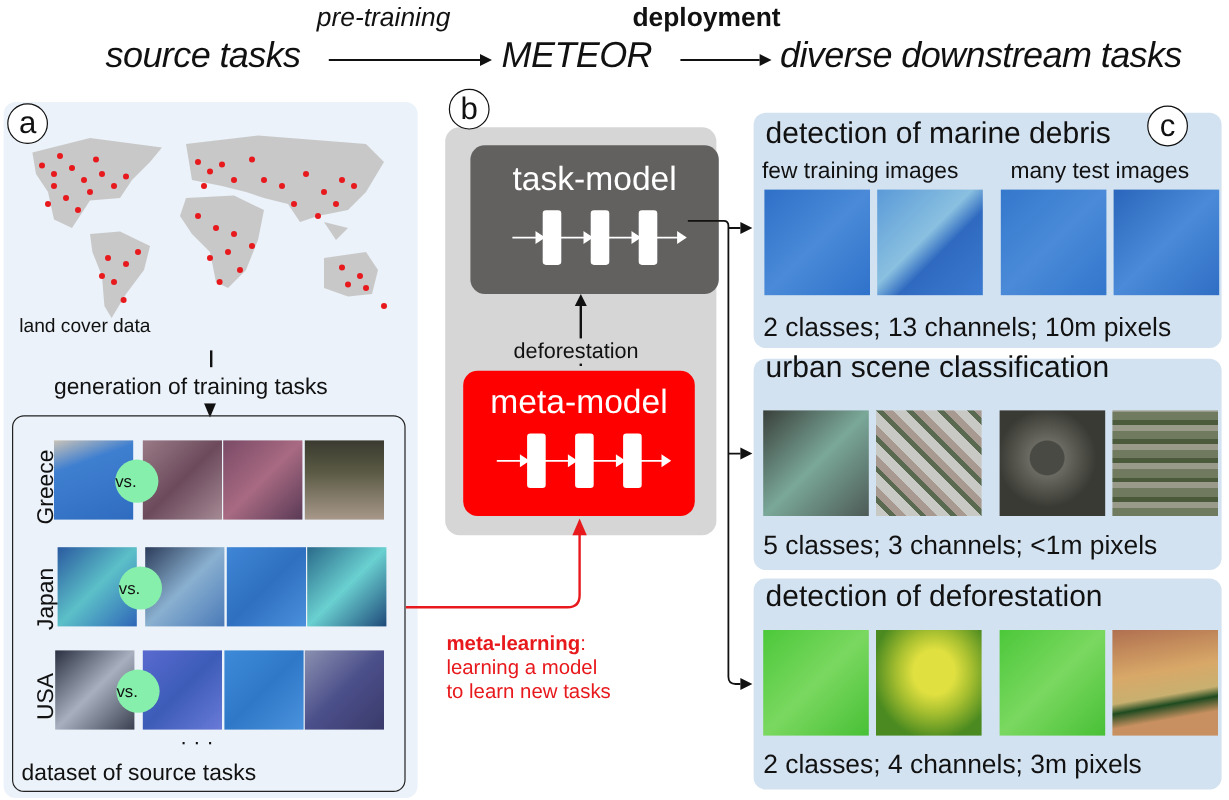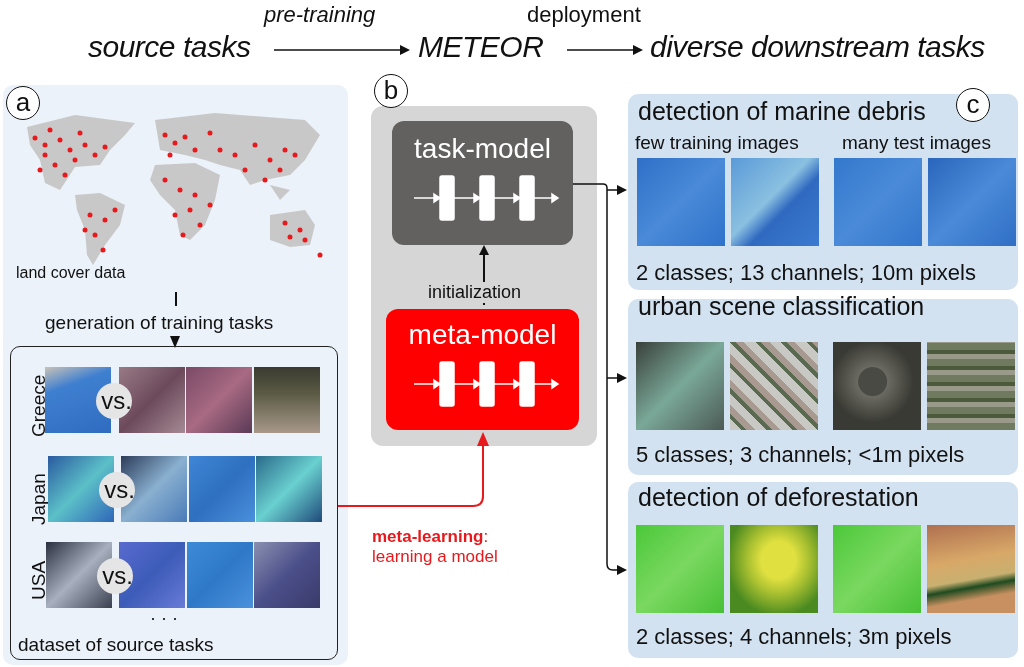--- a/index.html
+++ b/index.html
@@ -12,28 +12,28 @@
   .tag{width:34px;height:34px;border:1.5px solid #111;border-radius:50%;background:#fff;font-size:26px;line-height:31px;text-align:center;box-sizing:border-box;}
   .model{border-radius:12px;color:#fff;text-align:center;}
   .model .title{font-size:28px;margin-top:12px;}
   .layers{position:relative;height:50px;margin-top:8px;}
   .panel-c{background:#d3e2f1;border-radius:10px;}
   .ctitle{font-size:25px;}
   .csub{font-size:19px;}
   .cfoot{font-size:22px;}
   .img{position:absolute;width:88px;height:88px;}
   .src-img{position:absolute;width:66px;height:66px;}
-  .vs{position:absolute;width:36px;height:36px;border-radius:50%;background:#e5e5e5;font-size:24px;line-height:36px;text-align:right;}
+  .vs{position:absolute;width:36px;height:36px;border-radius:50%;background:#86efac;font-size:14px;line-height:36px;text-align:left;}
   .country{position:absolute;font-size:19px;transform:rotate(-90deg);transform-origin:left top;white-space:nowrap;}
 </style>
 </head>
 <body>
 
 <div class="abs toplabel" style="left:264px;top:2px;font-style:italic;">pre-training</div>
-<div class="abs toplabel" style="left:527px;top:2px;">deployment</div>
+<div class="abs toplabel" style="left:527px;top:2px;font-weight:bold;">deployment</div>
 <div class="abs toprow" style="left:88px;top:30px;">source tasks</div>
 <svg class="abs" style="left:272px;top:40px;" width="140" height="20">
   <line x1="2" y1="10" x2="128" y2="10" stroke="#111" stroke-width="1.5"></line>
   <polygon points="128,5 138,10 128,15" fill="#111"></polygon>
 </svg>
 <div class="abs toprow" style="left:418px;top:30px;">METEOR</div>
 <svg class="abs" style="left:565px;top:40px;" width="80" height="20">
   <line x1="2" y1="10" x2="68" y2="10" stroke="#111" stroke-width="1.5"></line>
   <polygon points="68,5 78,10 68,15" fill="#111"></polygon>
 </svg>
@@ -129,21 +129,21 @@
 <div class="src-img" style="left:187px;top:542px;background:linear-gradient(135deg,#3d8ad8,#2f78c8,#4a92dc);"></div>
 <div class="src-img" style="left:254px;top:542px;background:linear-gradient(135deg,#8a90b0,#4b4f8a,#3a3a6a);"></div>
 <div class="vs" style="left:97px;top:558px;">vs.</div>
 
 <div class="abs" style="left:150px;top:608px;font-size:18px;">· · ·</div>
 <div class="abs" style="left:18px;top:634px;font-size:19px;">dataset of source tasks</div>
 
 <div class="abs panel-b"></div>
 <div class="abs tag" style="left:374px;top:74px;">b</div>
 
-<div class="abs model" style="left:392px;top:121px;width:181px;height:124px;background:#636160;">
+<div class="abs model" style="left:392px;top:121px;width:207px;height:124px;background:#636160;">
   <div class="title">task-model</div>
   <svg class="layers" width="181" height="50">
     <g stroke="#fff" stroke-width="1.5" fill="#fff">
       <line x1="22" y1="25" x2="42" y2="25"></line>
         <polygon points="42,21 48,25 42,29"></polygon>
       <rect x="48" y="3" width="14" height="44" rx="2"></rect>
       <line x1="62" y1="25" x2="82" y2="25"></line>
         <polygon points="82,21 88,25 82,29"></polygon>
       <rect x="88" y="3" width="14" height="44" rx="2"></rect>
       <line x1="102" y1="25" x2="122" y2="25"></line>
@@ -152,21 +152,21 @@
       <line x1="142" y1="25" x2="160" y2="25"></line>
         <polygon points="160,21 166,25 160,29"></polygon>
     </g>
   </svg>
 </div>
 
 <svg class="abs" style="left:476px;top:245px;" width="16" height="60">
   <line x1="8" y1="60" x2="8" y2="8" stroke="#111" stroke-width="2"></line>
   <polygon points="3,10 8,0 13,10" fill="#111"></polygon>
 </svg>
-<div class="abs" style="left:426px;top:282px;font-size:18px;background:#d6d6d6;padding:0 2px;">initialization</div>
+<div class="abs" style="left:426px;top:282px;font-size:18px;background:#d6d6d6;padding:0 2px;">deforestation</div>
 
 <div class="abs model" style="left:386px;top:309px;width:193px;height:121px;background:#ff0000;">
   <div class="title" style="margin-top:10px;">meta-model</div>
   <svg class="layers" width="193" height="50">
     <g stroke="#fff" stroke-width="1.5" fill="#fff">
       <line x1="28" y1="25" x2="48" y2="25"></line>
         <polygon points="48,21 54,25 48,29"></polygon>
       <rect x="54" y="3" width="14" height="44" rx="2"></rect>
       <line x1="68" y1="25" x2="88" y2="25"></line>
         <polygon points="88,21 94,25 88,29"></polygon>
@@ -180,20 +180,21 @@
   </svg>
 </div>
 
 <svg class="abs" style="left:338px;top:430px;" width="160" height="80">
   <path d="M0,76 L135,76 Q145,76 145,66 L145,14" fill="none" stroke="#e8191c" stroke-width="2"></path>
   <polygon points="139,16 145,2 151,16" fill="#e8191c"></polygon>
 </svg>
 <div class="abs" style="left:372px;top:527px;font-size:17px;color:#e8191c;line-height:20px;">
   <div><b>meta-learning</b><span>:</span></div>
   <div>learning a model</div>
+  <div>to learn new tasks</div>
 </div>
 
 <svg class="abs" style="left:573px;top:178px;" width="55" height="400">
   <path d="M0,6 L30,6 Q34,6 34,10 L34,386 Q34,392 40,392 L44,392" fill="none" stroke="#111" stroke-width="1.5"></path>
   <line x1="34" y1="12" x2="44" y2="12" stroke="#111" stroke-width="1.5"></line>
   <polygon points="44,7 54,12 44,17" fill="#111"></polygon>
   <line x1="34" y1="200" x2="44" y2="200" stroke="#111" stroke-width="1.5"></line>
   <polygon points="44,195 54,200 44,205" fill="#111"></polygon>
   <polygon points="44,387 54,392 44,397" fill="#111"></polygon>
 </svg>

